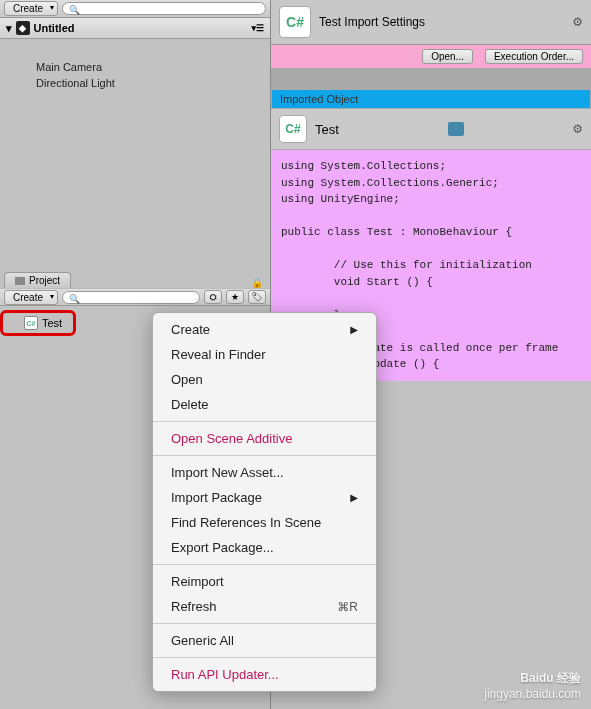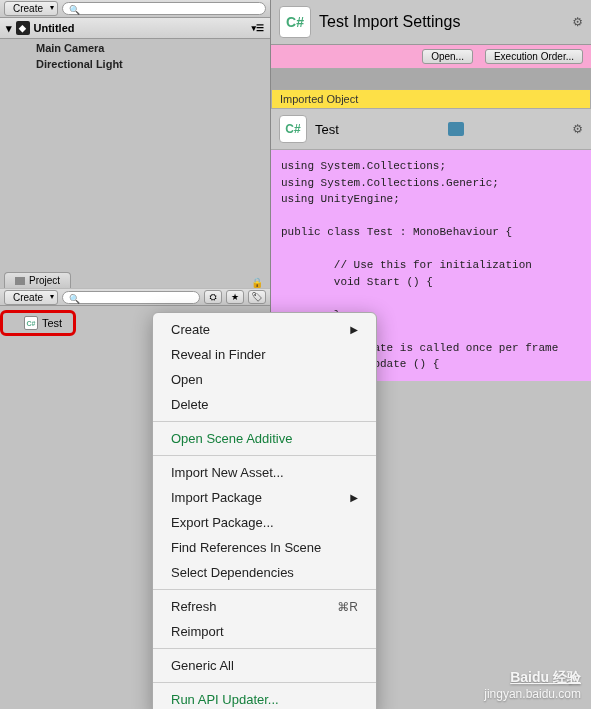--- a/index.html
+++ b/index.html
@@ -12,21 +12,21 @@
 .btn { background: linear-gradient(#f0f0f0, #d8d8d8); border: 1px solid #999; border-radius: 3px; padding: 1px 8px; font-size: 10px; cursor: pointer; }
 .btn-drop { padding-right: 14px; position: relative; }
 .btn-drop::after { content: "▾"; position: absolute; right: 3px; font-size: 8px; }
 .search { flex: 1; background: #fff; border: 1px solid #999; border-radius: 8px; height: 13px; padding: 0 6px; }
 .search small { color: #999; font-size: 9px; }
 
 .hierarchy-header { background: linear-gradient(#e5e5e5, #d0d0d0); border-bottom: 1px solid #999; padding: 3px 6px; display: flex; align-items: center; gap: 4px; font-weight: bold; font-size: 11px; }
 .unity-logo { width: 14px; height: 14px; background: #222; border-radius: 2px; display: inline-flex; align-items: center; justify-content: center; color: #fff; font-size: 9px; }
 .dropdown-arrow { font-size: 9px; margin-left: auto; }
 
-.hierarchy-body { background: #c2c2c2; padding: 1px 0; font-weight: bold; }
+.hierarchy-body { background: #c2c2c2; padding: 20px 0; }
 .hierarchy-item { padding: 2px 4px 2px 36px; font-size: 11px; color: #222; }
 
 .project-header { position: absolute; top: 272px; left: 0; width: 270px; }
 .tab { background: linear-gradient(#e0e0e0, #c8c8c8); border: 1px solid #999; border-bottom: none; border-radius: 4px 4px 0 0; padding: 2px 10px; font-size: 10px; display: inline-flex; align-items: center; gap: 4px; margin-left: 4px; }
 .folder-icon { width: 10px; height: 8px; background: #888; display: inline-block; }
 .lock-icon { margin-left: auto; font-size: 10px; color: #555; }
 
 .project-toolbar { background: linear-gradient(#dedede, #c8c8c8); border-top: 1px solid #bbb; border-bottom: 1px solid #999; padding: 2px 4px; display: flex; align-items: center; gap: 4px; height: 18px; }
 .icon-btn { background: linear-gradient(#f0f0f0, #d8d8d8); border: 1px solid #999; border-radius: 3px; width: 18px; height: 14px; font-size: 9px; display: flex; align-items: center; justify-content: center; cursor: pointer; }
 
@@ -34,37 +34,37 @@
 .asset-row { display: inline-flex; align-items: center; gap: 4px; padding: 2px 8px 2px 20px; font-size: 11px; }
 .cs-icon { width: 14px; height: 14px; background: #fff; border: 1px solid #888; border-radius: 2px; display: inline-flex; align-items: center; justify-content: center; font-size: 7px; color: #5a8; font-weight: bold; }
 .red-box { border: 3px solid #d00; border-radius: 6px; padding: 1px 3px 1px 1px; display: inline-flex; align-items: center; }
 
 
 .inspector-header { display: flex; align-items: center; padding: 6px 8px; gap: 8px; background: #c8c8c8; border-bottom: 1px solid #999; }
 .cs-icon-big { width: 32px; height: 32px; background: #fff; border: 1px solid #aaa; border-radius: 4px; display: flex; align-items: center; justify-content: center; font-size: 14px; color: #4a7; font-weight: bold; }
 .gear { font-size: 12px; color: #555; margin-left: auto; cursor: pointer; }
 .inspector-buttons { padding: 4px 8px; display: flex; gap: 12px; justify-content: flex-end; background: #f9a8d4; border-bottom: 1px solid #aaa; }
 
-.section-header { background: #fde047; border: 1px solid #aaa; padding: 3px 8px; font-size: 11px; color: #333; }
+.section-header { background: #0ea5e9; border: 1px solid #aaa; padding: 3px 8px; font-size: 11px; color: #333; }
 
 .script-row { display: flex; align-items: center; padding: 6px 8px; gap: 8px; background: #cacaca; border-bottom: 1px solid #aaa; }
 .book-icon { width: 16px; height: 14px; background: #48a; display: inline-block; border-radius: 2px; }
 
 .code-area { background: #f0abfc; padding: 8px 10px; font-family: 'Courier New', monospace; font-size: 11px; line-height: 1.5; color: #222; white-space: pre; }
 
 
 .context-menu { position: absolute; left: 152px; top: 312px; width: 225px; background: #f4f4f4; border: 1px solid #aaa; border-radius: 6px; box-shadow: 0 4px 20px rgba(0,0,0,0.3); padding: 4px 0; font-size: 13px; z-index: 100; }
 .menu-item { padding: 5px 18px; display: flex; align-items: center; color: #222; cursor: pointer; }
-.menu-item.disabled { color: #15803d; cursor: default; }
+.menu-item.disabled { color: #be185d; cursor: default; }
 .menu-item .arrow { margin-left: auto; font-size: 10px; }
 .menu-item .shortcut { margin-left: auto; color: #555; font-size: 12px; }
 .menu-sep { height: 1px; background: #ccc; margin: 4px 0; }
 
 .watermark { position: absolute; right: 10px; bottom: 8px; color: #fff; font-size: 12px; text-align: right; opacity: 0.85; text-shadow: 0 1px 2px rgba(0,0,0,0.4); z-index: 200; }
-.watermark .brand { font-size: 14px; font-weight: bold; text-decoration: underline; }
+.watermark .brand { font-size: 12px; font-weight: bold; }
 .watermark .sub { font-size: 12px; }
 </style>
 </head>
 <body>
 
 <div class="left-panel">
   <div class="toolbar">
     <div class="btn btn-drop">Create</div>
     <div class="search"><small>🔍</small></div>
   </div>
@@ -101,21 +101,21 @@
           <span>Test</span>
         </span>
       </span>
     </div>
   </div>
 </div>
 
 <div class="right-panel">
   <div class="inspector-header">
     <div class="cs-icon-big">C#</div>
-    <span style="font-size:16px;">Test Import Settings</span>
+    <span style="font-size:12px;">Test Import Settings</span>
     <span class="gear">⚙</span>
   </div>
   <div class="inspector-buttons">
     <div class="btn">Open...</div>
     <div class="btn">Execution Order...</div>
   </div>
   <div style="height:20px;background:#a9a9a9;"></div>
   <div class="section-header">Imported Object</div>
   <div class="script-row">
     <div class="cs-icon-big" style="width:28px;height:28px;font-size:12px;">C#</div>
@@ -148,29 +148,28 @@
   <div class="menu-item">Open</div>
   <div class="menu-item">Delete</div>
   <div class="menu-sep"></div>
   <div class="menu-item disabled">Open Scene Additive</div>
   <div class="menu-sep"></div>
   <div class="menu-item">Import New Asset...</div>
   <div class="menu-item">
       <span>Import Package</span>
       <span class="arrow">▶</span>
     </div>
+  <div class="menu-item">Find References In Scene</div>
   <div class="menu-item">Export Package...</div>
-  <div class="menu-item">Find References In Scene</div>
-  <div class="menu-item">Select Dependencies</div>
   <div class="menu-sep"></div>
+  <div class="menu-item">Reimport</div>
   <div class="menu-item">
       <span>Refresh</span>
       <span class="shortcut">⌘R</span>
     </div>
-  <div class="menu-item">Reimport</div>
   <div class="menu-sep"></div>
   <div class="menu-item">Generic All</div>
   <div class="menu-sep"></div>
   <div class="menu-item disabled">Run API Updater...</div>
 
 </div>
 
 <div class="watermark">
   <div class="brand">Baidu 经验</div>
   <div class="sub">jingyan.baidu.com</div>

